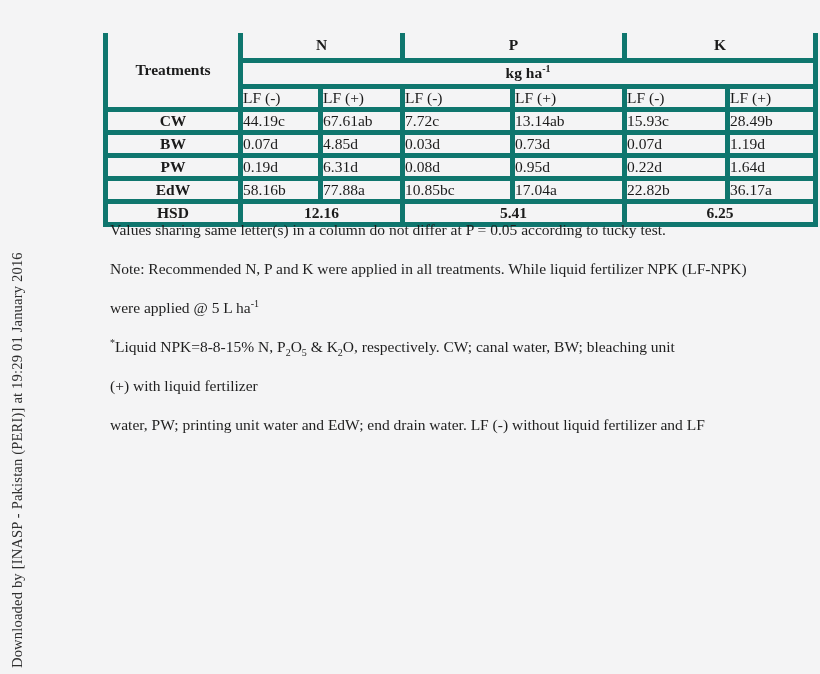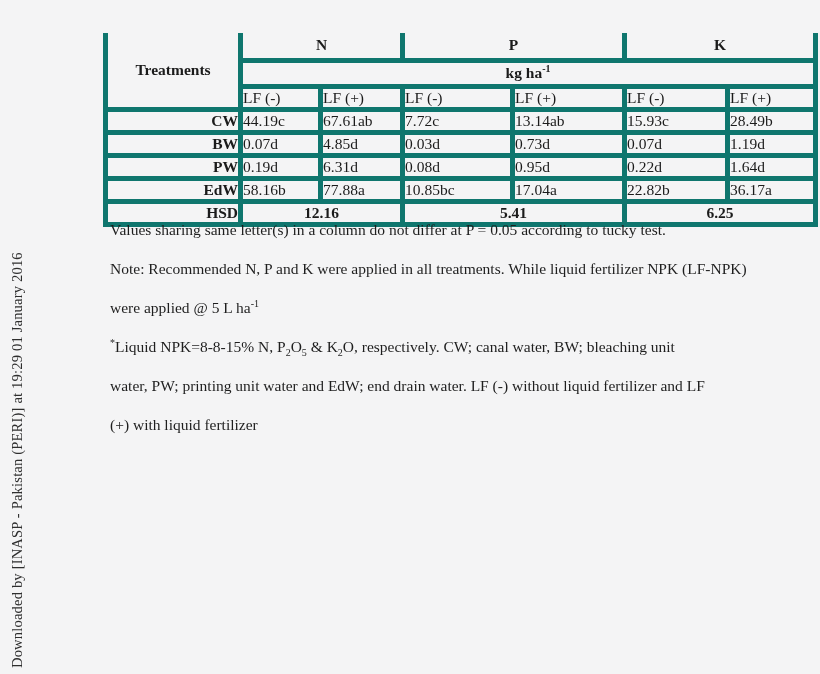--- a/index.html
+++ b/index.html
@@ -42,21 +42,21 @@
     vertical-align: middle;
   }
   tr.r-groups td { border-top: none; }
   tr.r-cw td  { border-top-width: 2px; }
   tr.r-hsd td { border-top-width: 2px; }
 
   td.c-treat { font-weight: bold; text-align: center; font-size: 16.5px; }
   td.c-group { font-weight: bold; text-align: center; font-size: 16px; }
   td.c-unit  { font-weight: bold; text-align: center; font-size: 16px; }
   td.c-sub   { text-align: left; padding-left: 8px; font-size: 16px; }
-  td.c-label { font-weight: bold; text-align: right; padding-left: 6px; font-size: 16px; }
+  td.c-label { font-weight: bold; text-align: center; padding-left: 6px; font-size: 16px; }
   td.c-val   { }
   td.c-hsdval{ font-weight: bold; text-align: center; font-size: 16px; }
 
   sup { font-size: 10px; line-height: 0; }
   sub { font-size: 10px; line-height: 0; }
 
   
   .footnotes {
     position: absolute;
     left: 110px;
@@ -151,17 +151,17 @@
         </tr>
       </tbody>
     </table>
   </div>
 
   <div class="footnotes">
     <div class="fn-line">Values sharing same letter(s) in a column do not differ at P = 0.05 according to tucky test.</div>
     <div class="fn-line">Note: Recommended N, P and K were applied in all treatments. While liquid fertilizer NPK (LF-NPK)</div>
     <div class="fn-line"><span>were applied @ 5 L ha</span><sup>-1</sup></div>
     <div class="fn-line"><sup>*</sup><span>Liquid NPK=8-8-15% N, P</span><sub>2</sub><span>O</span><sub>5</sub><span> &amp; K</span><sub>2</sub><span>O, respectively. CW; canal water, BW; bleaching unit</span></div>
+    <div class="fn-line">(+) with liquid fertilizer</div>
     <div class="fn-line">water, PW; printing unit water and EdW; end drain water. LF (-) without liquid fertilizer and LF</div>
-    <div class="fn-line">(+) with liquid fertilizer</div>
   </div>
 
 </div>
 
 </body></html>

